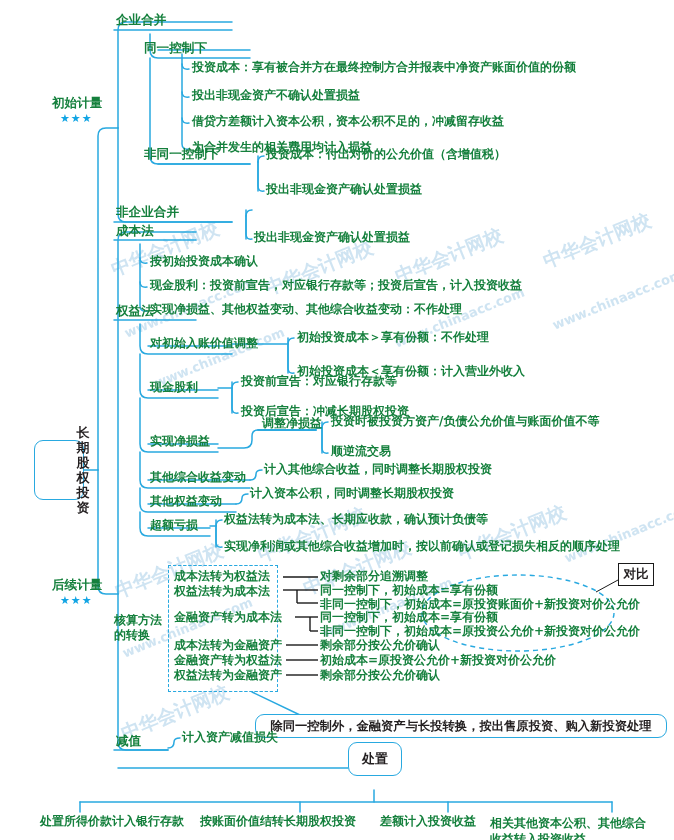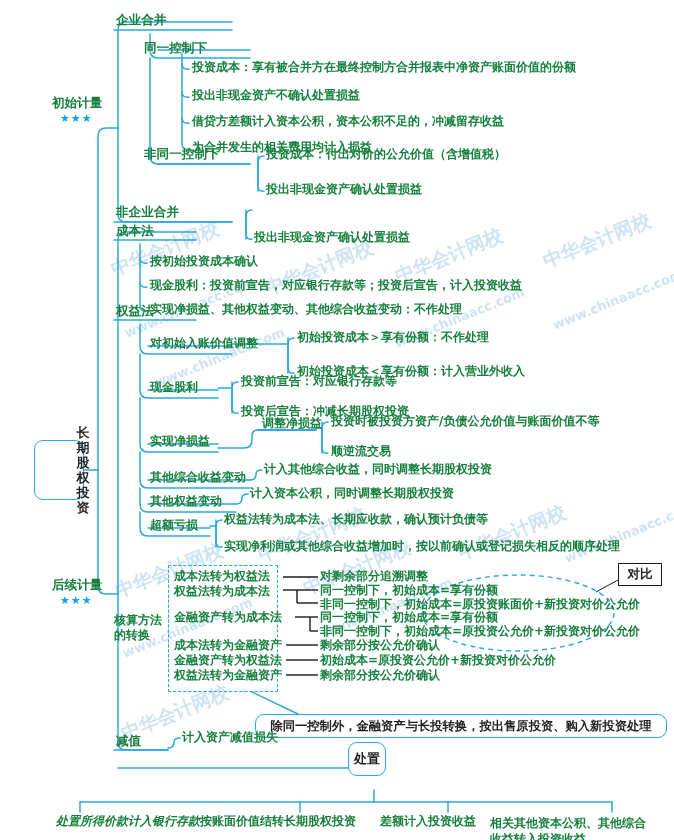--- a/index.html
+++ b/index.html
@@ -334,30 +334,30 @@
 
   <div class="nd t12" style="left:174px;top:639px;">成本法转为金融资产</div>
   <div class="nd t12" style="left:320px;top:639px;">剩余部分按公允价确认</div>
 
   <div class="nd t12" style="left:174px;top:654px;">金融资产转为权益法</div>
   <div class="nd t12" style="left:320px;top:654px;">初始成本=原投资公允价+新投资对价公允价</div>
 
   <div class="nd t12" style="left:174px;top:669px;">权益法转为金融资产</div>
   <div class="nd t12" style="left:320px;top:669px;">剩余部分按公允价确认</div>
 
-  <div class="blkbox" style="left:618px;top:563px;width:44px;height:23px;">对比</div>
+  <div class="blkbox" style="left:618px;top:563px;width:36px;height:23px;">对比</div>
 
   <div class="cap row" style="left:255px;top:714px;width:412px;height:24px;">除同一控制外，金融资产与长投转换，按出售原投资、购入新投资处理</div>
 
   <div class="nd t13" style="left:116px;top:734px;">减值</div>
   <div class="nd t12" style="left:182px;top:731px;">计入资产减值损失</div>
 
-  <div class="cap mid" style="left:348px;top:742px;width:38px;height:34px;">处置</div>
-
-  <div class="nd t12" style="left:56px;top:815px;font-style:italic;">处置所得价款计入银行存款</div>
+  <div class="cap mid" style="left:348px;top:742px;width:54px;height:34px;">处置</div>
+
+  <div class="nd t12" style="left:40px;top:815px;">处置所得价款计入银行存款</div>
   <div class="nd t12" style="left:200px;top:815px;">按账面价值结转长期股权投资</div>
   <div class="nd t12" style="left:380px;top:815px;">差额计入投资收益</div>
   <div class="nd t12" style="left:490px;top:815px;line-height:1.35;">
     <span>相关其他资本公积、其他综合</span><br>
     <span>收益转入投资收益</span>
   </div>
 
 </div>
 
 </body></html>

